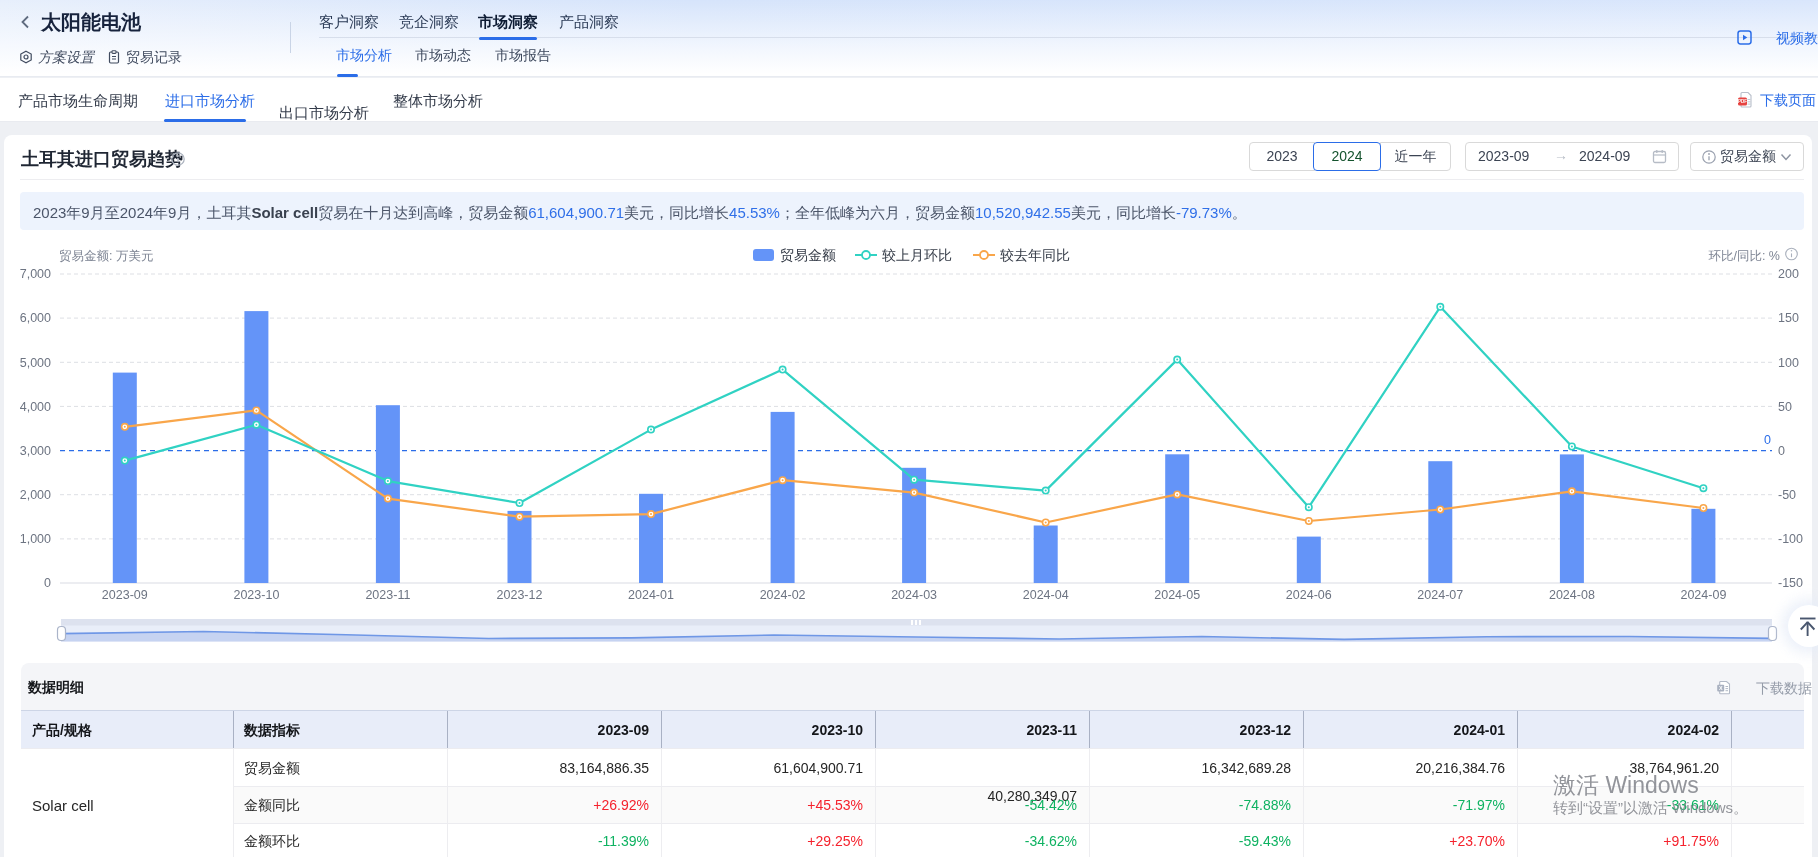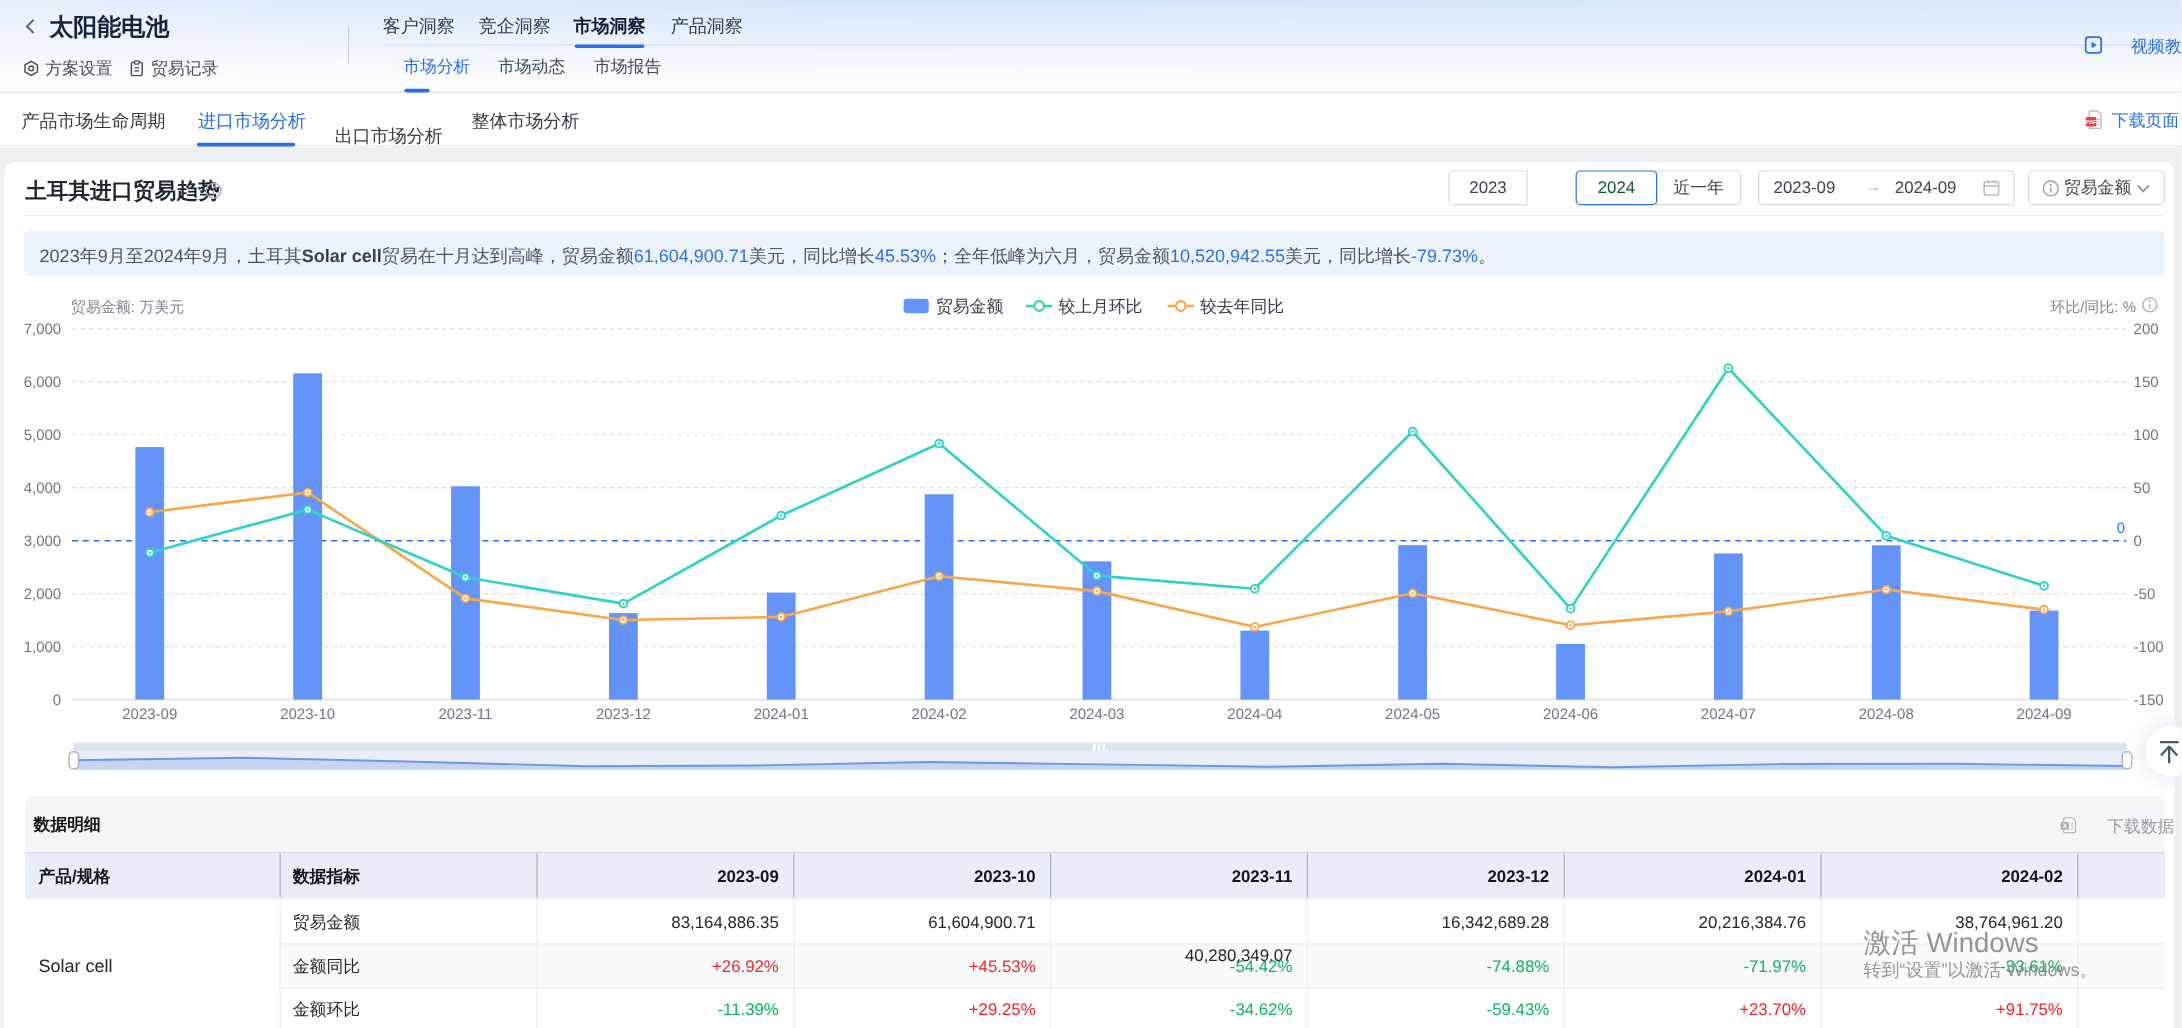--- a/index.html
+++ b/index.html
@@ -45,21 +45,21 @@
 .vline { position:absolute; width:1px; }
 </style>
 </head>
 <body>
 <div id="page">
   <div id="hdr" class="abs">
     <svg class="abs" style="left:20px;top:15px;width:10px;height:14px;" viewBox="0 0 10 14">
         <path d="M8 1.5 2.5 7 8 12.5" fill="none" stroke="#5f6b7f" stroke-width="1.8"></path>
       </svg>
     <div class="abs ptitle">太阳能电池</div>
-    <div class="abs hlink" style="left:19px;top:49px;">
+    <div class="abs hlink" style="left:19px;top:49px;font-style:italic;">
       <svg class="hl-ic" viewBox="0 0 14 14">
           <path d="M7 1.2 12.2 4.1 12.2 9.9 7 12.8 1.8 9.9 1.8 4.1Z" fill="none" stroke="#404b5f" stroke-width="1.2"></path>
           <circle cx="7" cy="7" r="2" fill="none" stroke="#404b5f" stroke-width="1.2"></circle>
         </svg>
       <span style="margin-left:1px;">方案设置</span></div>
     <div class="abs hlink" style="left:107px;top:49px;">
       <svg class="hl-ic" viewBox="0 0 14 14">
           <rect x="2.5" y="2" width="9" height="11" rx="1.2" fill="none" stroke="#404b5f" stroke-width="1.2"></rect>
           <rect x="5" y="0.8" width="4" height="2.6" rx="0.8" fill="#fff" stroke="#404b5f" stroke-width="1.1"></rect>
           <path d="M5 6.5h4M5 9h4" stroke="#404b5f" stroke-width="1.1"></path>
@@ -102,21 +102,21 @@
     <div class="abs ctitle">土耳其进口贸易趋势</div>
     <svg class="abs" style="left:167px;top:17px;width:14px;height:14px;" viewBox="0 0 14 14">
         <circle cx="7" cy="7" r="6.2" fill="none" stroke="#aab1bd" stroke-width="1.2"></circle>
         <path d="M7 6.2v4" stroke="#aab1bd" stroke-width="1.3"></path>
         <circle cx="7" cy="4" r="0.9" fill="#aab1bd"></circle>
       </svg>
     <div class="divline abs"></div>
     <div class="infobar abs"></div>
     <div class="infotxt abs">2023年9月至2024年9月，土耳其<b>Solar cell</b>贸易在十月达到高峰，贸易金额<span class="bl">61,604,900.71</span>美元，同比增长<span class="bl">45.53%</span>；全年低峰为六月，贸易金额<span class="bl">10,520,942.55</span>美元，同比增长<span class="bl">-79.73%</span>。</div>
   </div>
-  <div class="ctrl" style="left:1207px;width:66px;border-radius:4px 0 0 4px;padding-left:31px;">
+  <div class="ctrl" style="left:1249px;width:66px;border-radius:4px 0 0 4px;padding-left:31px;">
       <div class="seg" style="left:0;width:64px;">2023</div>
     </div>
   <div class="ctrl" style="left:1313px;width:68px;border-color:#2b6de8;color:#14532d;z-index:2;">
       <div class="seg" style="left:0;width:66px;">2024</div>
     </div>
   <div class="ctrl" style="left:1380px;width:71px;border-radius:0 4px 4px 0;">
       <div class="seg" style="left:0;width:69px;">近一年</div>
     </div>
   <div class="ctrl" style="left:1465px;width:214px;">
     <span class="abs" style="left:12px;top:5px;">2023-09</span>

